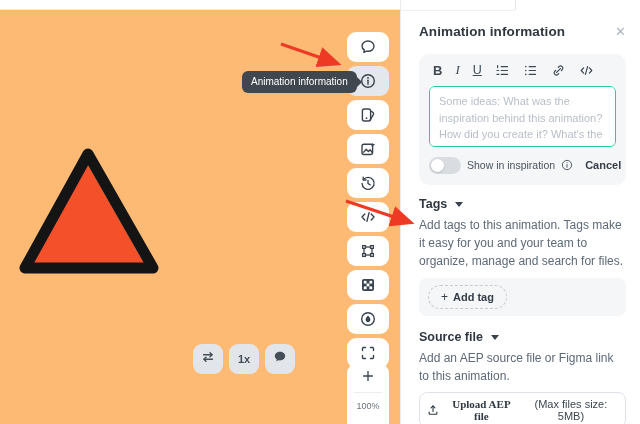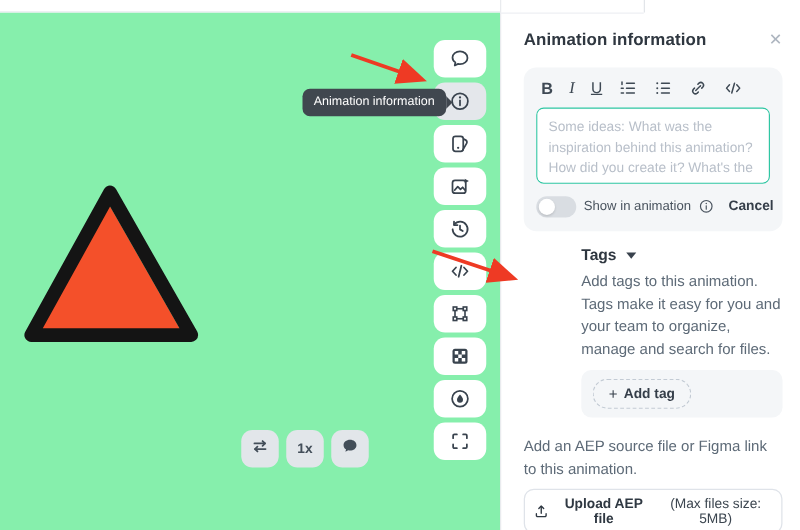--- a/index.html
+++ b/index.html
@@ -1,21 +1,21 @@
 <!DOCTYPE html>
 <html><head>
 <meta charset="utf-8">
 <style>
   * { margin:0; padding:0; box-sizing:border-box; }
   html,body { width:640px; height:424px; overflow:hidden; }
   body { font-family:"Liberation Sans", sans-serif; position:relative; background:#fff; }
   .app { position:absolute; inset:0; width:640px; height:424px; overflow:hidden; }
 
   
-  .canvas { position:absolute; left:0; top:0; width:400px; height:424px; background:#86efac; }
+  .canvas { position:absolute; left:0; top:0; width:400px; height:424px; background:#fdba74; }
   .topbar { position:absolute; left:0; top:0; width:400px; height:10px; background:#ffffff; border-bottom:1px solid #e9ebef; }
   .triangle-svg { position:absolute; left:8px; top:138px; }
 
   .playback { position:absolute; left:193px; top:344px; display:flex; gap:6px; }
   .pb-btn { width:30px; height:30px; border-radius:9px; background:#e2e6ea; display:flex; align-items:center; justify-content:center; color:#434e59; cursor:pointer; }
   .pb-btn .speed { font-size:11px; font-weight:600; color:#434e59; }
 
   
   .vtoolbar { position:absolute; left:347px; top:32px; display:flex; flex-direction:column; gap:4px; }
   .tool-btn { width:42px; height:30px; border-radius:9px; background:#ffffff; display:flex; align-items:center; justify-content:center; cursor:pointer; }
@@ -53,28 +53,28 @@
   .toggle .knob { position:absolute; left:2px; top:2px; width:13px; height:13px; border-radius:50%; background:#ffffff; box-shadow:0 1px 2px rgba(0,0,0,.15); }
   .toggle-label { font-size:10.5px; color:#4a545f; white-space:nowrap; }
   .foot-spacer { flex:1; }
   .cancel-link { font-size:11px; font-weight:600; color:#353e49; cursor:pointer; margin-right:20px; white-space:nowrap; }
   .save-btn { background:#1dc39b; color:#ffffff; font-size:11px; font-weight:700; padding:4px 12px; border:none; border-radius:8px; cursor:pointer; }
 
   .section-head { display:flex; align-items:center; gap:8px; }
   .section-title { font-size:12.5px; font-weight:700; color:#2f3740; }
   .caret-down { width:0; height:0; border-left:4px solid transparent; border-right:4px solid transparent; border-top:5px solid #39424d; cursor:pointer; }
   .section-desc { margin-top:5px; font-size:12px; line-height:1.5; color:#5d6a77; }
-  .tags-section { margin-top:12px;margin-left:46px; }
+  .tags-section { margin-top:12px; }
   .addtag-box { margin-top:8px; background:#f4f6f8; border-radius:8px; padding:7px 9px; }
   .addtag-pill { display:inline-flex; align-items:center; gap:5px; padding:4px 12px; border:1.3px dashed #c3cbd4; border-radius:999px; font-size:11px; font-weight:600; color:#353e49; cursor:pointer; }
   .addtag-pill .plus { font-size:12px; font-weight:400; }
 
   .source-section { margin-top:14px; }
   .src-btn { margin-top:7px; width:100%; background:#ffffff; border:1px solid #dfe3e9; border-radius:8px; padding:5px 6px; display:flex; align-items:center; justify-content:center; gap:6px; font-family:"Liberation Sans", sans-serif; font-size:11px; color:#2f3842; cursor:pointer; }
-  .src-btn .bold { font-weight:700; }
+  .src-btn .bold { font-weight:700;font-family:Liberation Serif, serif; }
   .src-btn .hint { font-weight:400; color:#3c4650; }
 
   
   .arrows { position:absolute; inset:0; z-index:50; pointer-events:none; }
 </style>
 </head>
 <body>
 
 <div class="app">
 
@@ -199,20 +199,32 @@
         <svg width="18" height="18" viewBox="0 0 18 18" fill="none" stroke="#39434e" stroke-width="1.4" stroke-linecap="round" stroke-linejoin="round">
           <path d="M3.5 6.5v-2a1 1 0 0 1 1-1h2"></path>
           <path d="M11.5 3.5h2a1 1 0 0 1 1 1v2"></path>
           <path d="M14.5 11.5v2a1 1 0 0 1-1 1h-2"></path>
           <path d="M6.5 14.5h-2a1 1 0 0 1-1-1v-2"></path>
         </svg>
       </span>
     </div>
   </div>
 
+  <div class="zoomctl">
+    <div class="zplus">
+      <span>
+        <svg width="16" height="16" viewBox="0 0 18 18" fill="none" stroke="#39434e" stroke-width="1.5" stroke-linecap="round">
+          <path d="M9 4v10"></path>
+            <path d="M4 9h10"></path>
+        </svg>
+      </span>
+    </div>
+    <div class="zdiv"></div>
+    <div class="zlabel">100%</div>
+  </div>
 
   <div class="tooltip">Animation information</div>
 
   <div class="panel">
     <div class="panel-head">
       <div class="panel-title">Animation information</div>
       <div class="close-x">✕</div>
     </div>
 
     <div class="editor-card">
@@ -253,21 +265,21 @@
               <path d="M10.4 4.8l2.4 2.7-2.4 2.7"></path>
               <path d="M8.6 3.6L6.4 11.4"></path>
           </svg>
         </span>
       </div>
       <textarea class="desc-input" placeholder="Some ideas: What was the inspiration behind this animation? How did you create it? What's the perfect use for it?" style=""></textarea>
       <div class="editor-foot">
         <div class="toggle">
           <div class="knob"></div>
         </div>
-        <span class="toggle-label">Show in animation</span>
+        <span class="toggle-label">Show in inspiration</span>
         <span style="display:flex;">
           <svg width="12" height="12" viewBox="0 0 14 14" fill="none" stroke="#4a545f" stroke-width="1.1">
             <circle cx="7" cy="7" r="5.4"></circle>
             <path d="M7 6.5v3.2" stroke-linecap="round"></path>
             <circle cx="7" cy="4.4" r="0.7" fill="#4a545f" stroke="none"></circle>
           </svg>
         </span>
         <span class="foot-spacer"></span>
         <span class="cancel-link">Cancel</span>
         <button class="save-btn">Save</button>
@@ -282,20 +294,24 @@
       <div class="section-desc">Add tags to this animation. Tags make it easy for you and your team to organize, manage and search for files.</div>
       <div class="addtag-box">
         <span class="addtag-pill">
           <span class="plus">+</span>
           <span>Add tag</span>
         </span>
       </div>
     </div>
 
     <div class="source-section">
+      <div class="section-head">
+        <span class="section-title">Source file</span>
+        <span class="caret-down"></span>
+      </div>
       <div class="section-desc">Add an AEP source file or Figma link to this animation.</div>
       <button class="src-btn">
         <span style="display:flex;">
           <svg width="14" height="14" viewBox="0 0 18 18" fill="none" stroke="#2f3842" stroke-width="1.4" stroke-linecap="round" stroke-linejoin="round">
             <path d="M9 11V4"></path>
               <path d="M6.5 6.2L9 3.7l2.5 2.5"></path>
             <path d="M4 11.5v1.8A1.2 1.2 0 0 0 5.2 14.5h7.6a1.2 1.2 0 0 0 1.2-1.2v-1.8"></path>
           </svg>
         </span>
         <span class="bold">Upload AEP file</span>

